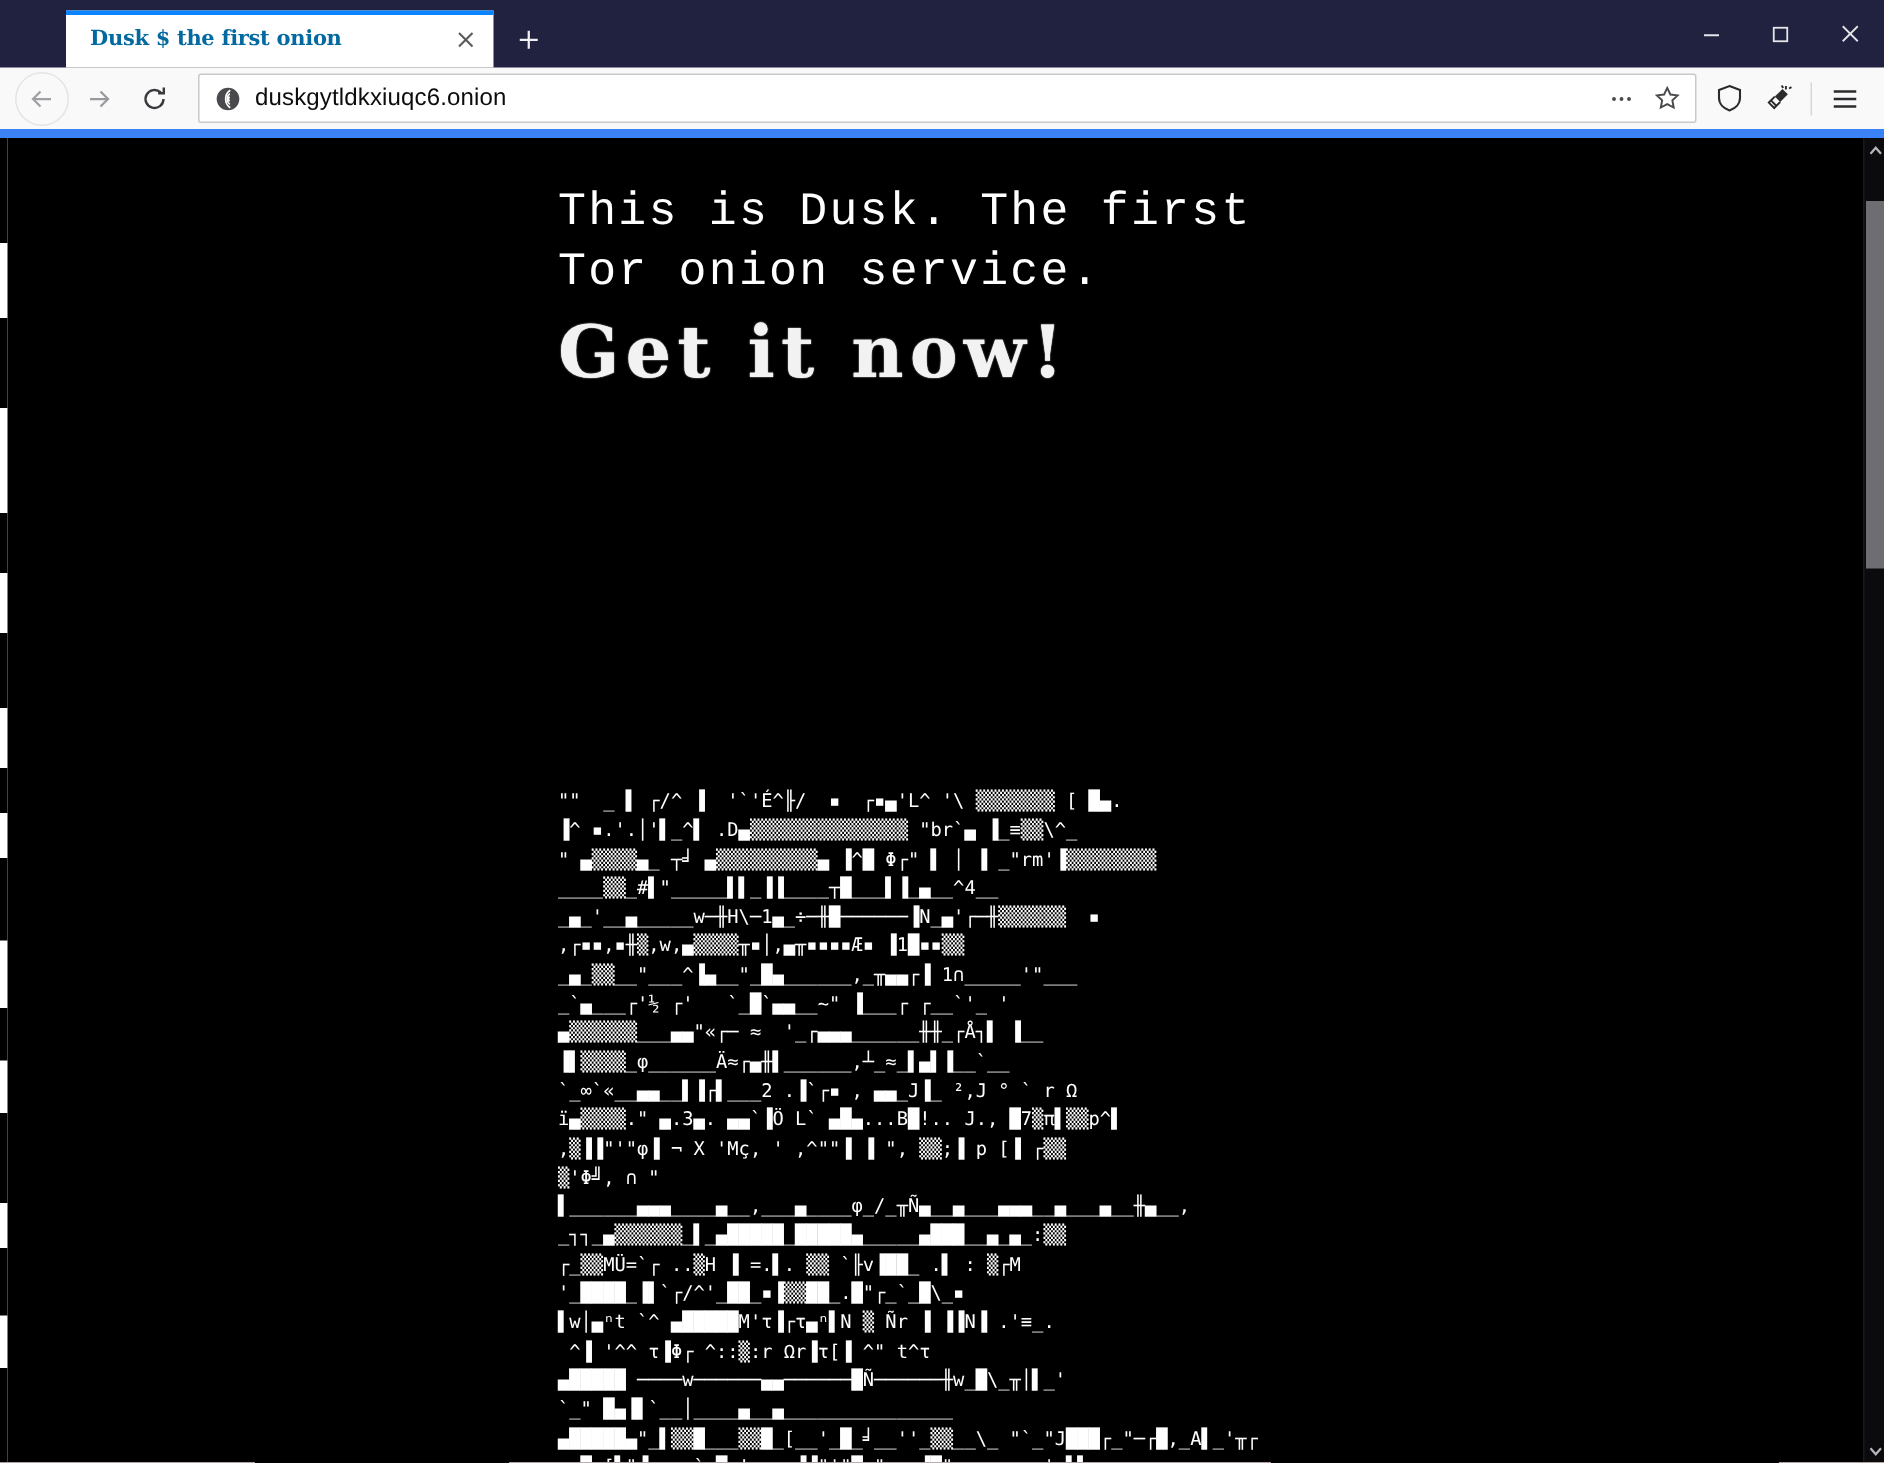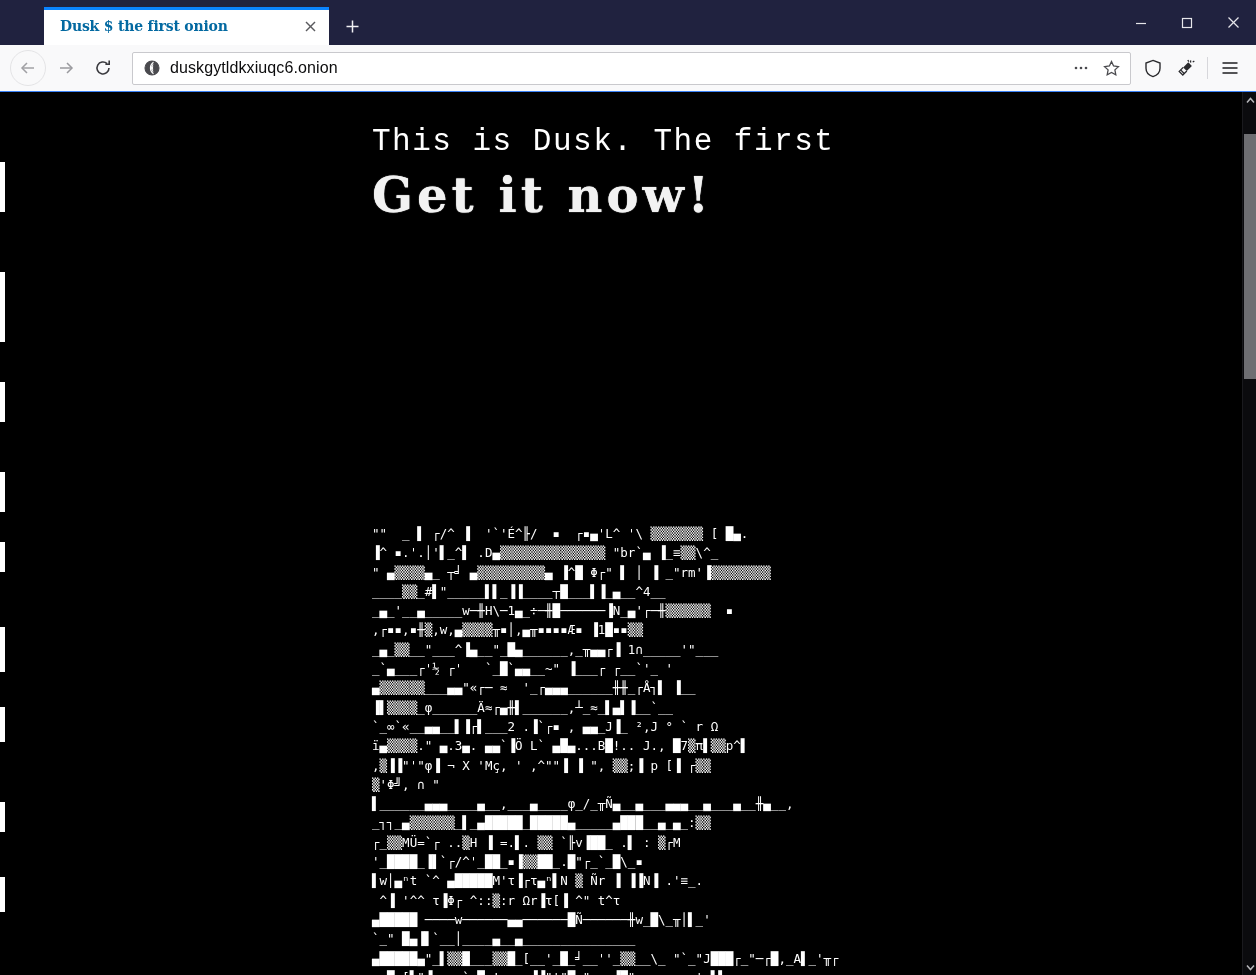--- a/index.html
+++ b/index.html
@@ -84,21 +84,21 @@
   .winbtn {
     width: 46px; height: 45px;
     display: flex; align-items: center; justify-content: center;
     color: #e6e6ea;
   }
 
   
   .navbar {
     height: 47px;
     background: #f9f9fa;
-    border-bottom: 1px solid #3b82f6;
+    border-bottom: 6px solid #3b82f6;
     display: flex;
     align-items: center;
     padding: 0 10px;
     box-sizing: border-box;
   }
   .navbtn {
     width: 34px; height: 34px;
     display: flex; align-items: center; justify-content: center;
     color: #8a8a8e;
     flex: 0 0 auto;
@@ -392,21 +392,21 @@
         <i style="top:330px;height:50px"></i>
       <i style="top:420px;height:30px"></i>
         <i style="top:480px;height:55px"></i>
       <i style="top:580px;height:35px"></i>
         <i style="top:650px;height:60px"></i>
       <i style="top:740px;height:45px"></i>
         <i style="top:820px;height:63px"></i>
     </div>
 
     <div class="content">
-      <div class="headline"><span>This is Dusk. The first</span><br></div>
+      <div class="headline"><span>This is Dusk. The first</span><br><span>Tor onion service.</span></div>
       <div class="cta">Get it now!</div>
       <div class="art">""  _ ▌ ┌/^ ▐  '`'É^╟/  ▪  ┌▪▄'L^ '\ ▒▒▒▒▒▒▒ [ █▄.
 ▐^ ▪.'.│'▌_^▌ .D▄▒▒▒▒▒▒▒▒▒▒▒▒▒▒ "br`▄ ▐_≡▒▒\^_
 " ▄▒▒▒▒▄_ ┬╛ ▄▒▒▒▒▒▒▒▒▒▄ ▐^█ Φ┌" ▌ │ ▐ _"rm'▐▒▒▒▒▒▒▒▒
 ____▒▒_#▌"_____▌▌_▐▐____┬█___▌▐_▄__^4__
 _▄_'__▄_____w─╫H\─1▄_÷─╫█──────▐N_▄'┌─╫▒▒▒▒▒▒  ▪
 ,┌▪▪,▪╫▒,w,▄▒▒▒▒╥▪│,▄╥▪▪▪▪Æ▪ ▐1█▪▪▒▒
 _▄_▒▒__"___^▐▄__"_█▄______,_╥▄▄┌▐ 1∩_____'"___
 _`▄___┌'½ ┌'   `_█`▄▄__~" ▐___┌ ┌__`'_ '
 ▄▒▒▒▒▒▒___▄▄"«┌─ ≈  '_┌▄▄▄______╫╫_┌Å┐▌ ▐__

